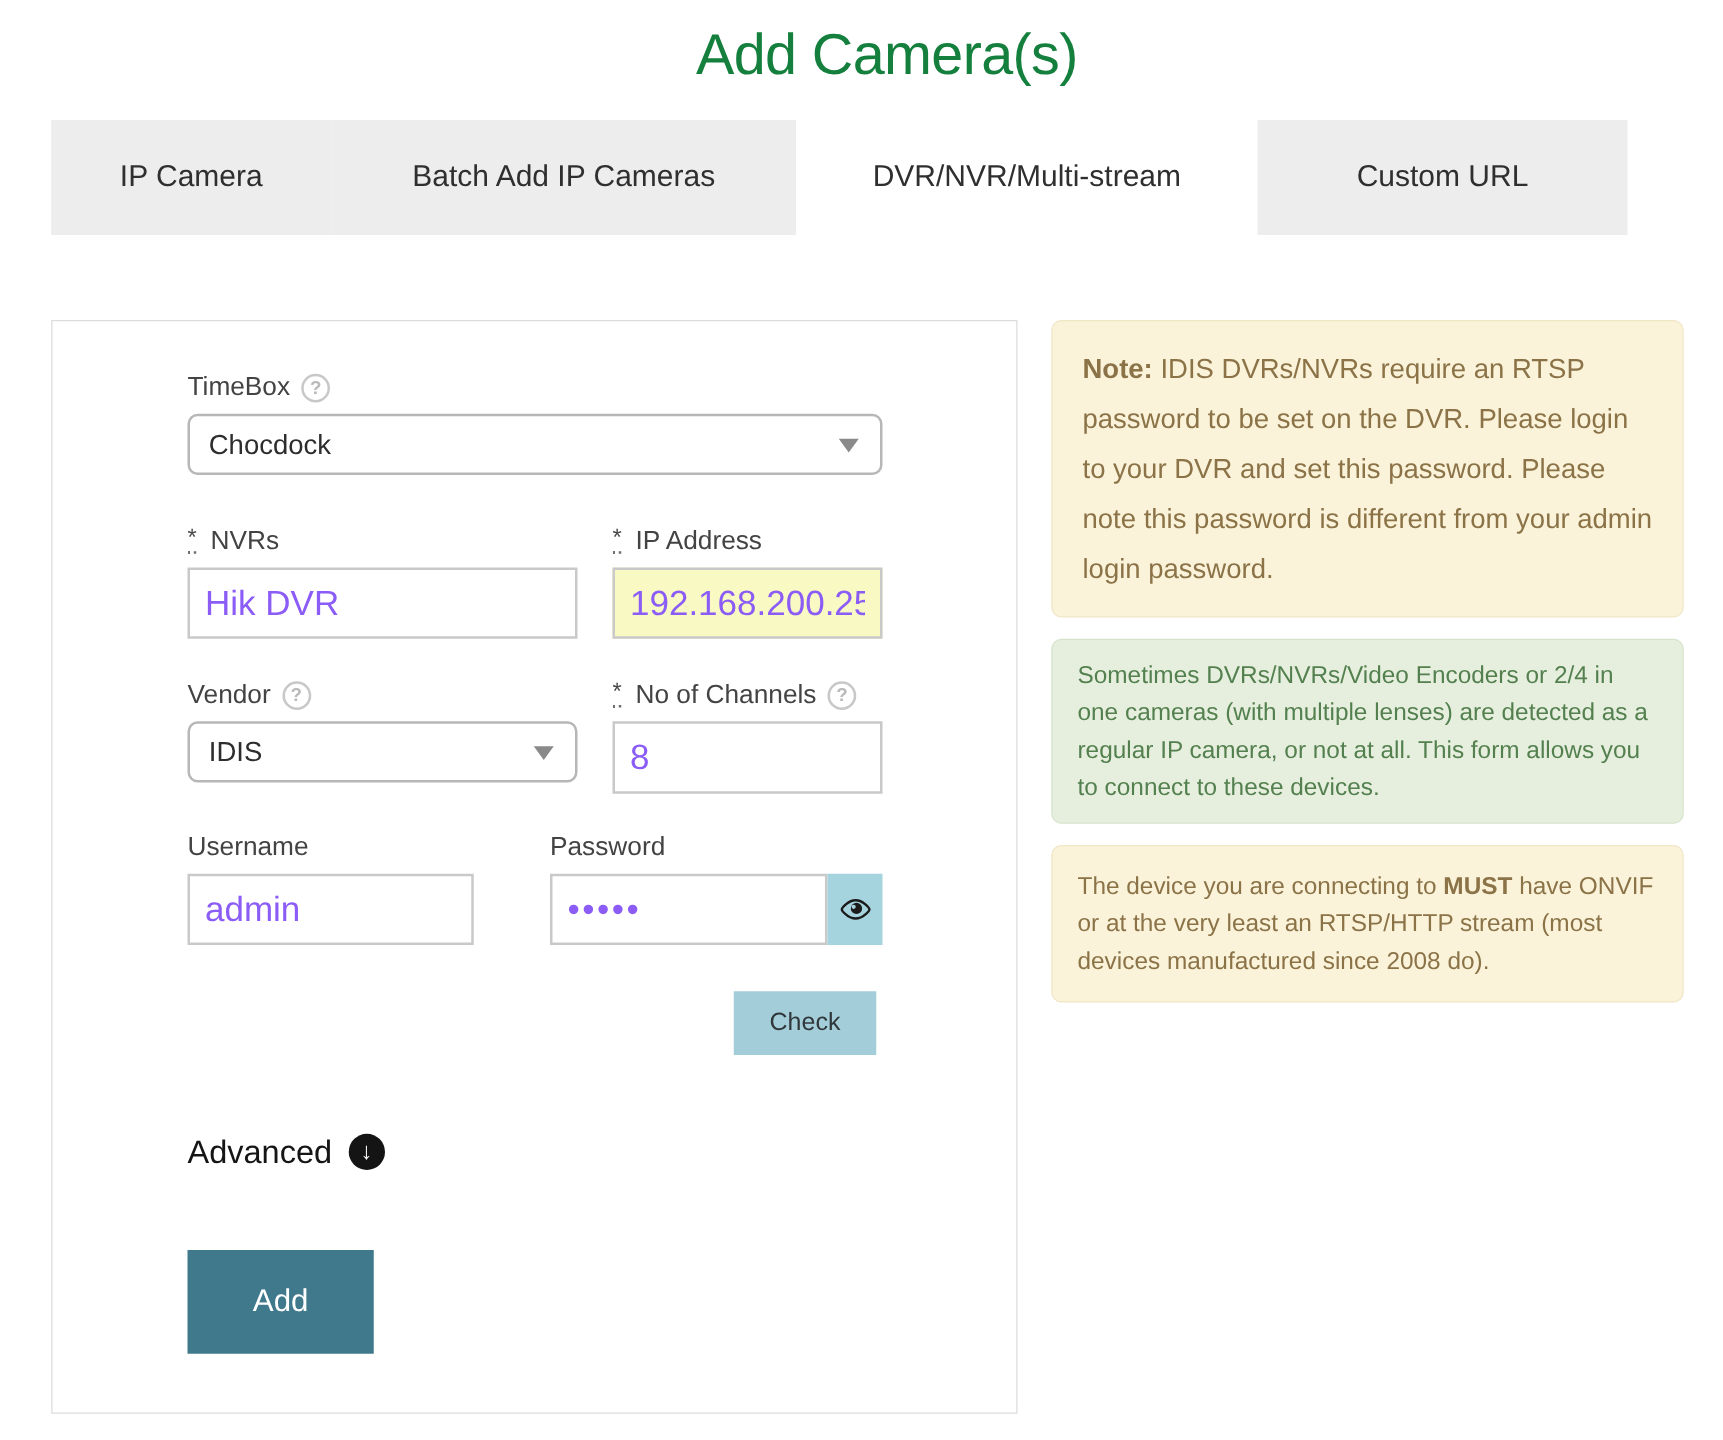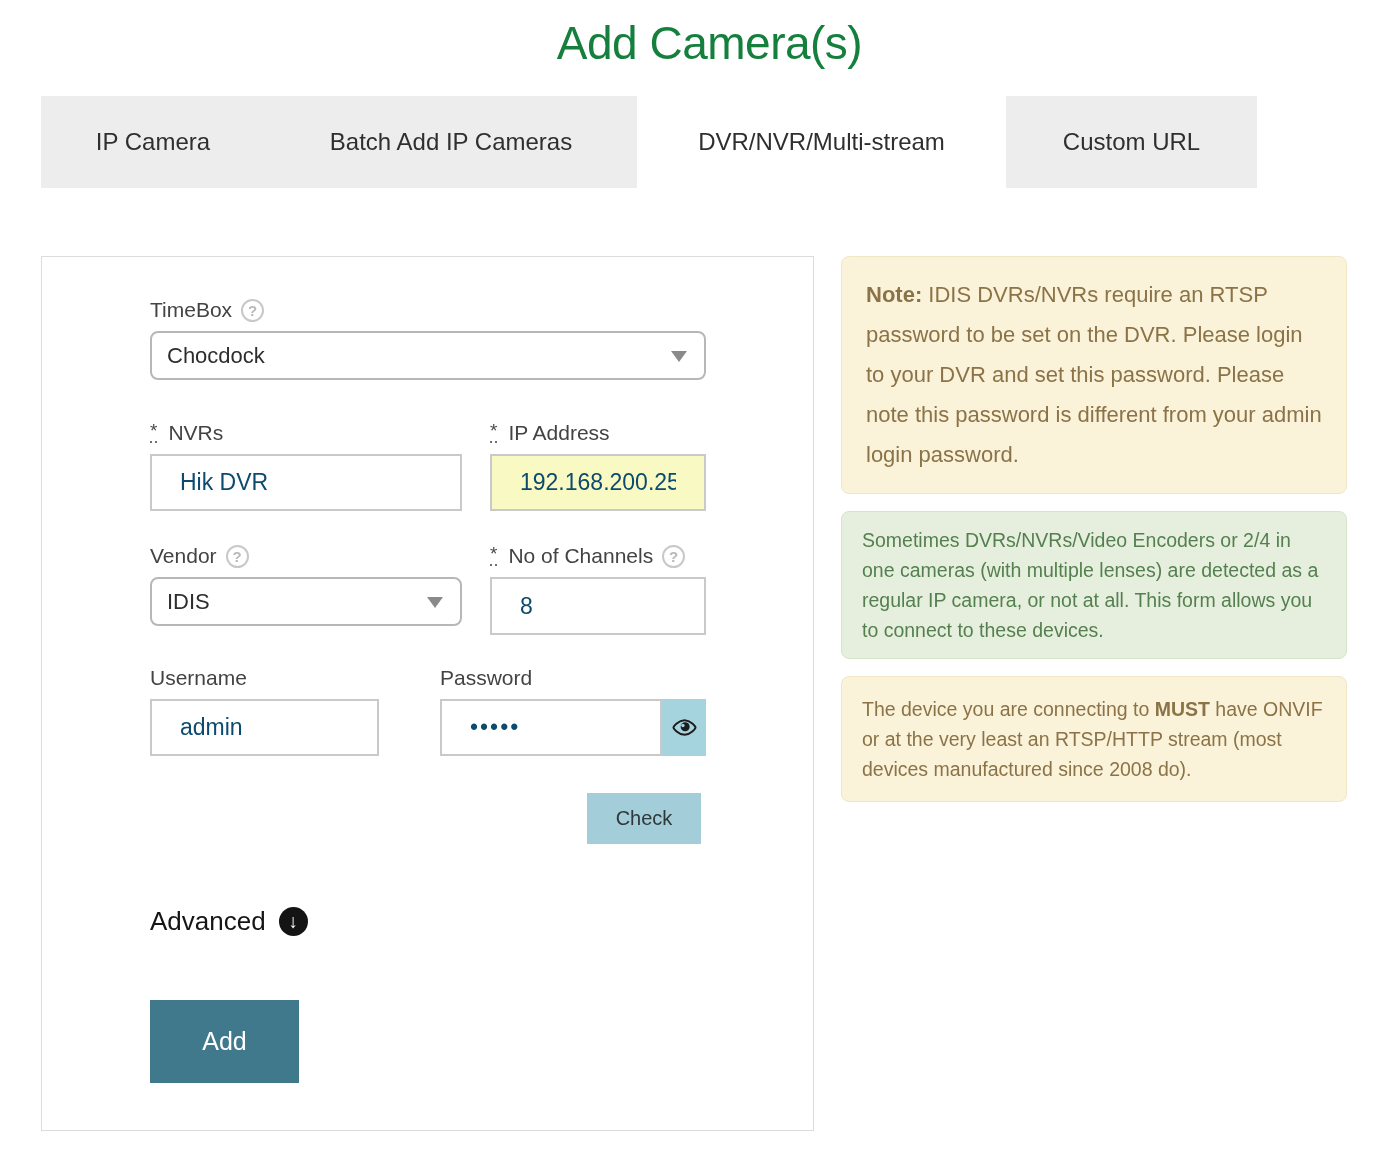--- a/index.html
+++ b/index.html
@@ -20,21 +20,21 @@
 
   
   .tabs { display: flex; height: 92px; font-size: 24px; color: #2f2f2f; }
   .tab {
     display: flex; align-items: center; justify-content: center;
     background: #ededed; cursor: pointer; white-space: nowrap;
   }
   .tab-1 { width: 224px; }
   .tab-2 { width: 372px; }
   .tab-3 { width: 369px; }
-  .tab-4 { width: 251px; }
+  .tab-4 { width: 296px; }
   .tab.active { background: #ffffff; }
 
   
   .main { display: flex; align-items: flex-start; margin-top: 68px; }
 
   
   .panel {
     width: 773px; min-height: 875px;
     border: 1px solid #dcdcdc; background: #fff;
     padding: 41px 0 0 108px;
@@ -73,21 +73,21 @@
   }
 
   .select-wide { width: 556px; margin-bottom: 41px; }
 
   .row { display: flex; }
   .row-2 { margin-bottom: 33px; }
   .row-3 { margin-bottom: 31px; }
 
   input.text {
     height: 57px; border: 2px solid #c9c9c9; background: #fff;
-    font-size: 23px; color: #0c4a6e; padding: 0 28px;
+    font-size: 28px; color: #8b5cf6; padding: 0 12px;
     font-family: inherit; outline: none;
   }
   .name-col { width: 312px; margin-right: 28px; }
   .name-col input { width: 312px; }
   .ip-col { width: 216px; }
   .ip-col input { width: 216px; background: #f8f9c3; }
   .vendor-col { width: 312px; margin-right: 28px; }
   .vendor-col .select { width: 312px; }
   .chan-col { width: 216px; }
   .chan-col input { width: 216px; height: 58px; }

